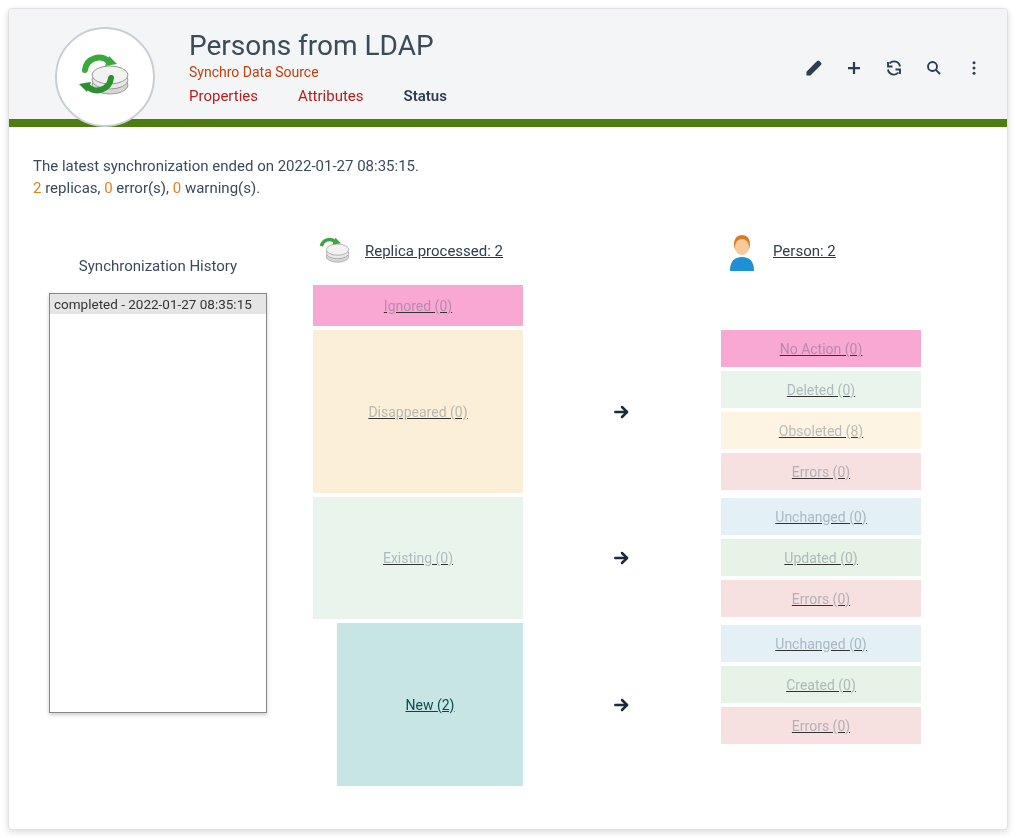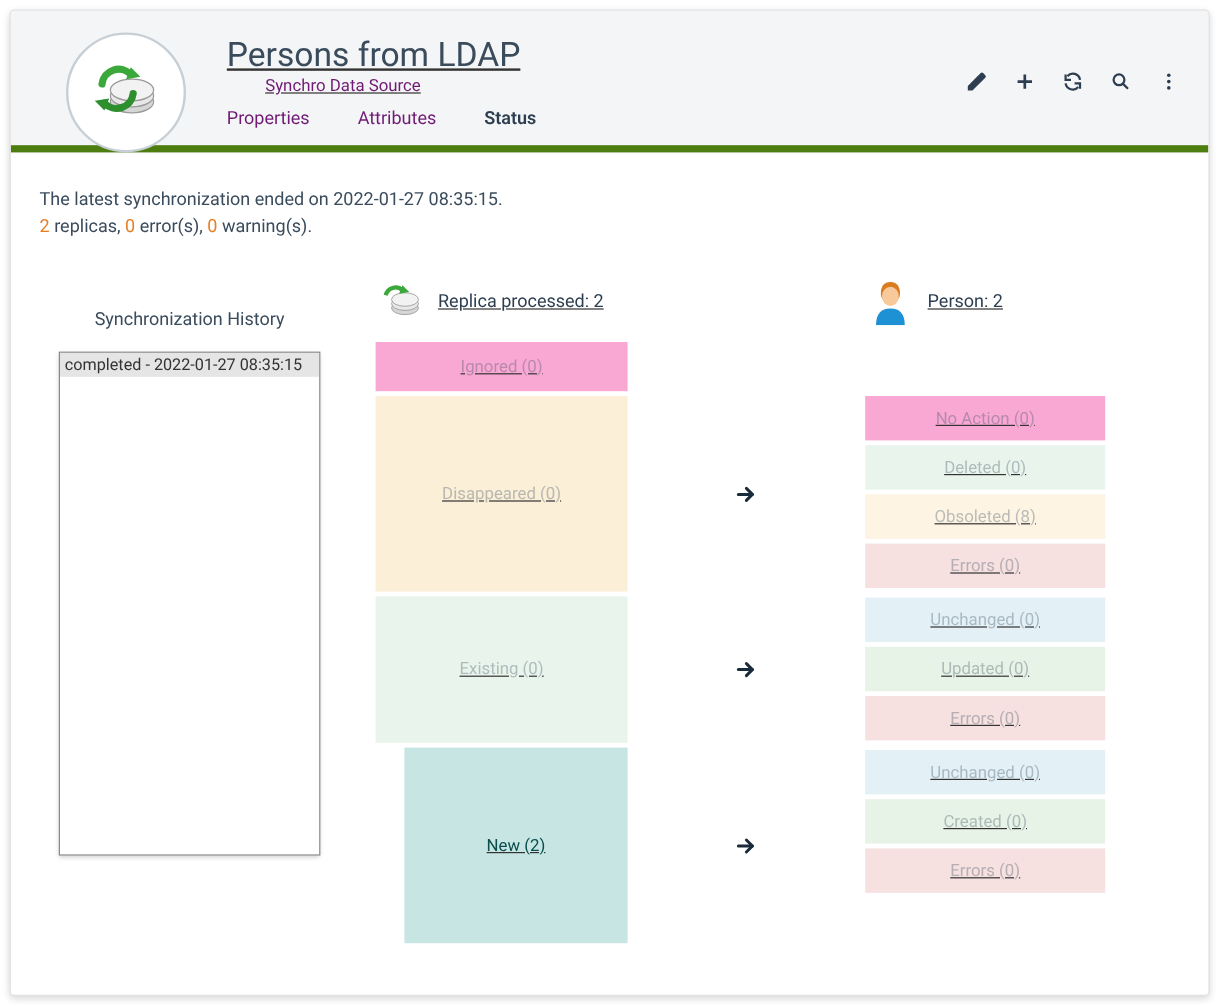--- a/index.html
+++ b/index.html
@@ -20,48 +20,46 @@
     width: 100%;
     height: 100%;
     border: 1px solid #e0e0e0;
     border-radius: 4px;
     box-shadow: 0 2px 6px rgba(0,0,0,0.15);
     overflow: hidden;
     background: #fff;
   }
   .header-band {
     background: #f4f5f6;
-    border-bottom: 6px solid #4d7c0f;
+    border-bottom: 8px solid #4d7c0f;
     padding: 20px 24px 0 180px;
     position: relative;
     height: 118px;
-    text-decoration: underline;
   }
   .title {
     font-size: 28px;
     font-weight: 400;
     color: #3a4b5c;
     margin-bottom: 2px;
   }
   .subtitle {
     font-size: 14px;
-    color: #701a75;
+    color: #c2410c;
     margin-bottom: 18px;
-    margin-left: 32px;
   }
   .tabs {
     display: flex;
     gap: 40px;
     position: absolute;
     bottom: 8px;
     left: 180px;
   }
   .tab {
     font-size: 15px;
-    color: #701a75;
+    color: #b91c1c;
     cursor: pointer;
     padding-bottom: 6px;
   }
   .tab.active {
     color: #2c3e50;
     font-weight: 600;
   }
   .toolbar {
     position: absolute;
     top: 48px;

